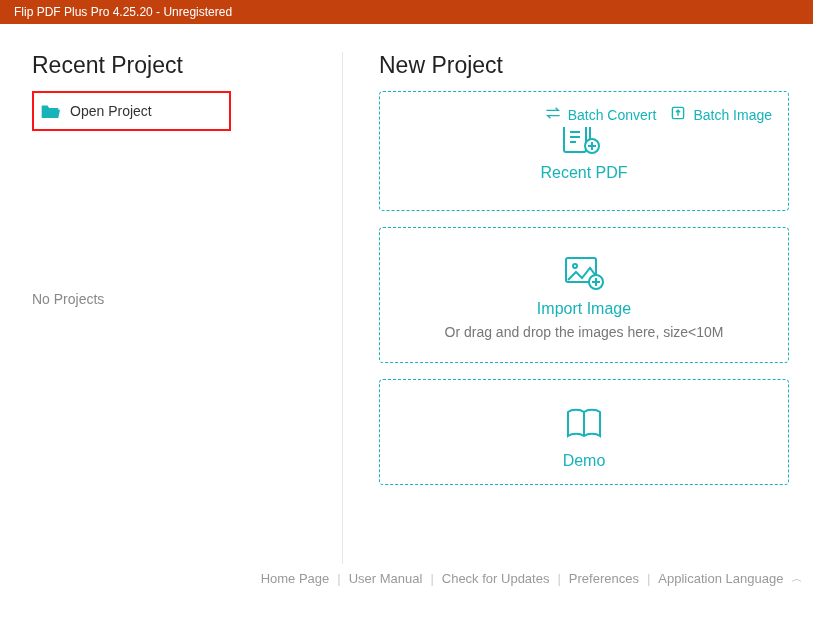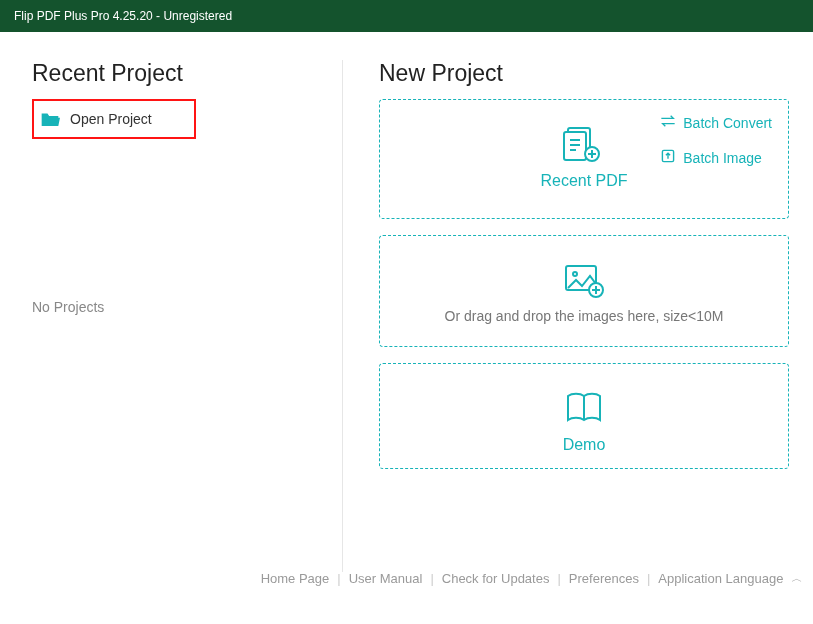--- a/index.html
+++ b/index.html
@@ -5,23 +5,23 @@
   * { box-sizing: border-box; margin: 0; padding: 0; }
   body {
     font-family: "Segoe UI", Arial, sans-serif;
     background: #fff;
     width: 813px;
     height: 624px;
     overflow: hidden;
     position: relative;
   }
   .titlebar {
-    background: #14532d;
+    background: #c2410c;
     color: #fff;
-    height: 32px;
+    height: 24px;
     display: flex;
     align-items: center;
     padding: 0 14px;
     font-size: 12px;
   }
   .content {
     display: flex;
     padding: 28px 24px 0 32px;
     height: 540px;
   }
@@ -40,21 +40,21 @@
     font-weight: 400;
     color: #222;
     margin-bottom: 12px;
   }
   .open-project {
     display: flex;
     align-items: center;
     gap: 10px;
     border: 2px solid #ff1414;
     padding: 10px 6px;
-    width: 164px;
+    width: 199px;
     margin-top: 6px;
     cursor: pointer;
   }
   .open-project .icon { color: #17b3b8; width: 20px; height: 16px; }
   .open-project .label { color: #333; font-size: 14px; }
   .no-projects {
     color: #888;
     font-size: 14px;
     margin-top: 160px;
   }
@@ -64,21 +64,20 @@
     padding: 18px 18px 22px 18px;
     margin-bottom: 16px;
     position: relative;
     text-align: center;
   }
   .batch-group {
     position: absolute;
     top: 10px;
     right: 14px;
     display: flex;
-    flex-direction: column;
     gap: 10px;
   }
   .batch-btn {
     display: flex;
     align-items: center;
     gap: 7px;
     color: #17b3b8;
     font-size: 14px;
     cursor: pointer;
     background: #fff;
@@ -186,20 +185,21 @@
     <div class="card">
       <div class="card-icon">
         <svg viewBox="0 0 44 40" fill="none" stroke="currentColor" stroke-width="2">
           <rect x="4" y="6" width="30" height="24" rx="2"></rect>
           <circle cx="13" cy="14" r="2"></circle>
           <path d="M6 28l8-8 6 6 8-10 6 8"></path>
           <circle cx="34" cy="30" r="7" fill="#fff"></circle>
           <path d="M34 26v8M30 30h8"></path>
         </svg>
       </div>
+      <div class="card-title">Import Image</div>
       <div class="card-sub">Or drag and drop the images here, size&lt;10M</div>
     </div>
 
     <div class="card demo">
       <div class="card-icon">
         <svg viewBox="0 0 44 40" fill="none" stroke="currentColor" stroke-width="2">
           <path d="M22 8c-4-3-12-3-16 0v24c4-3 12-3 16 0 4-3 12-3 16 0V8c-4-3-12-3-16 0z"></path>
           <path d="M22 8v24"></path>
         </svg>
       </div>

